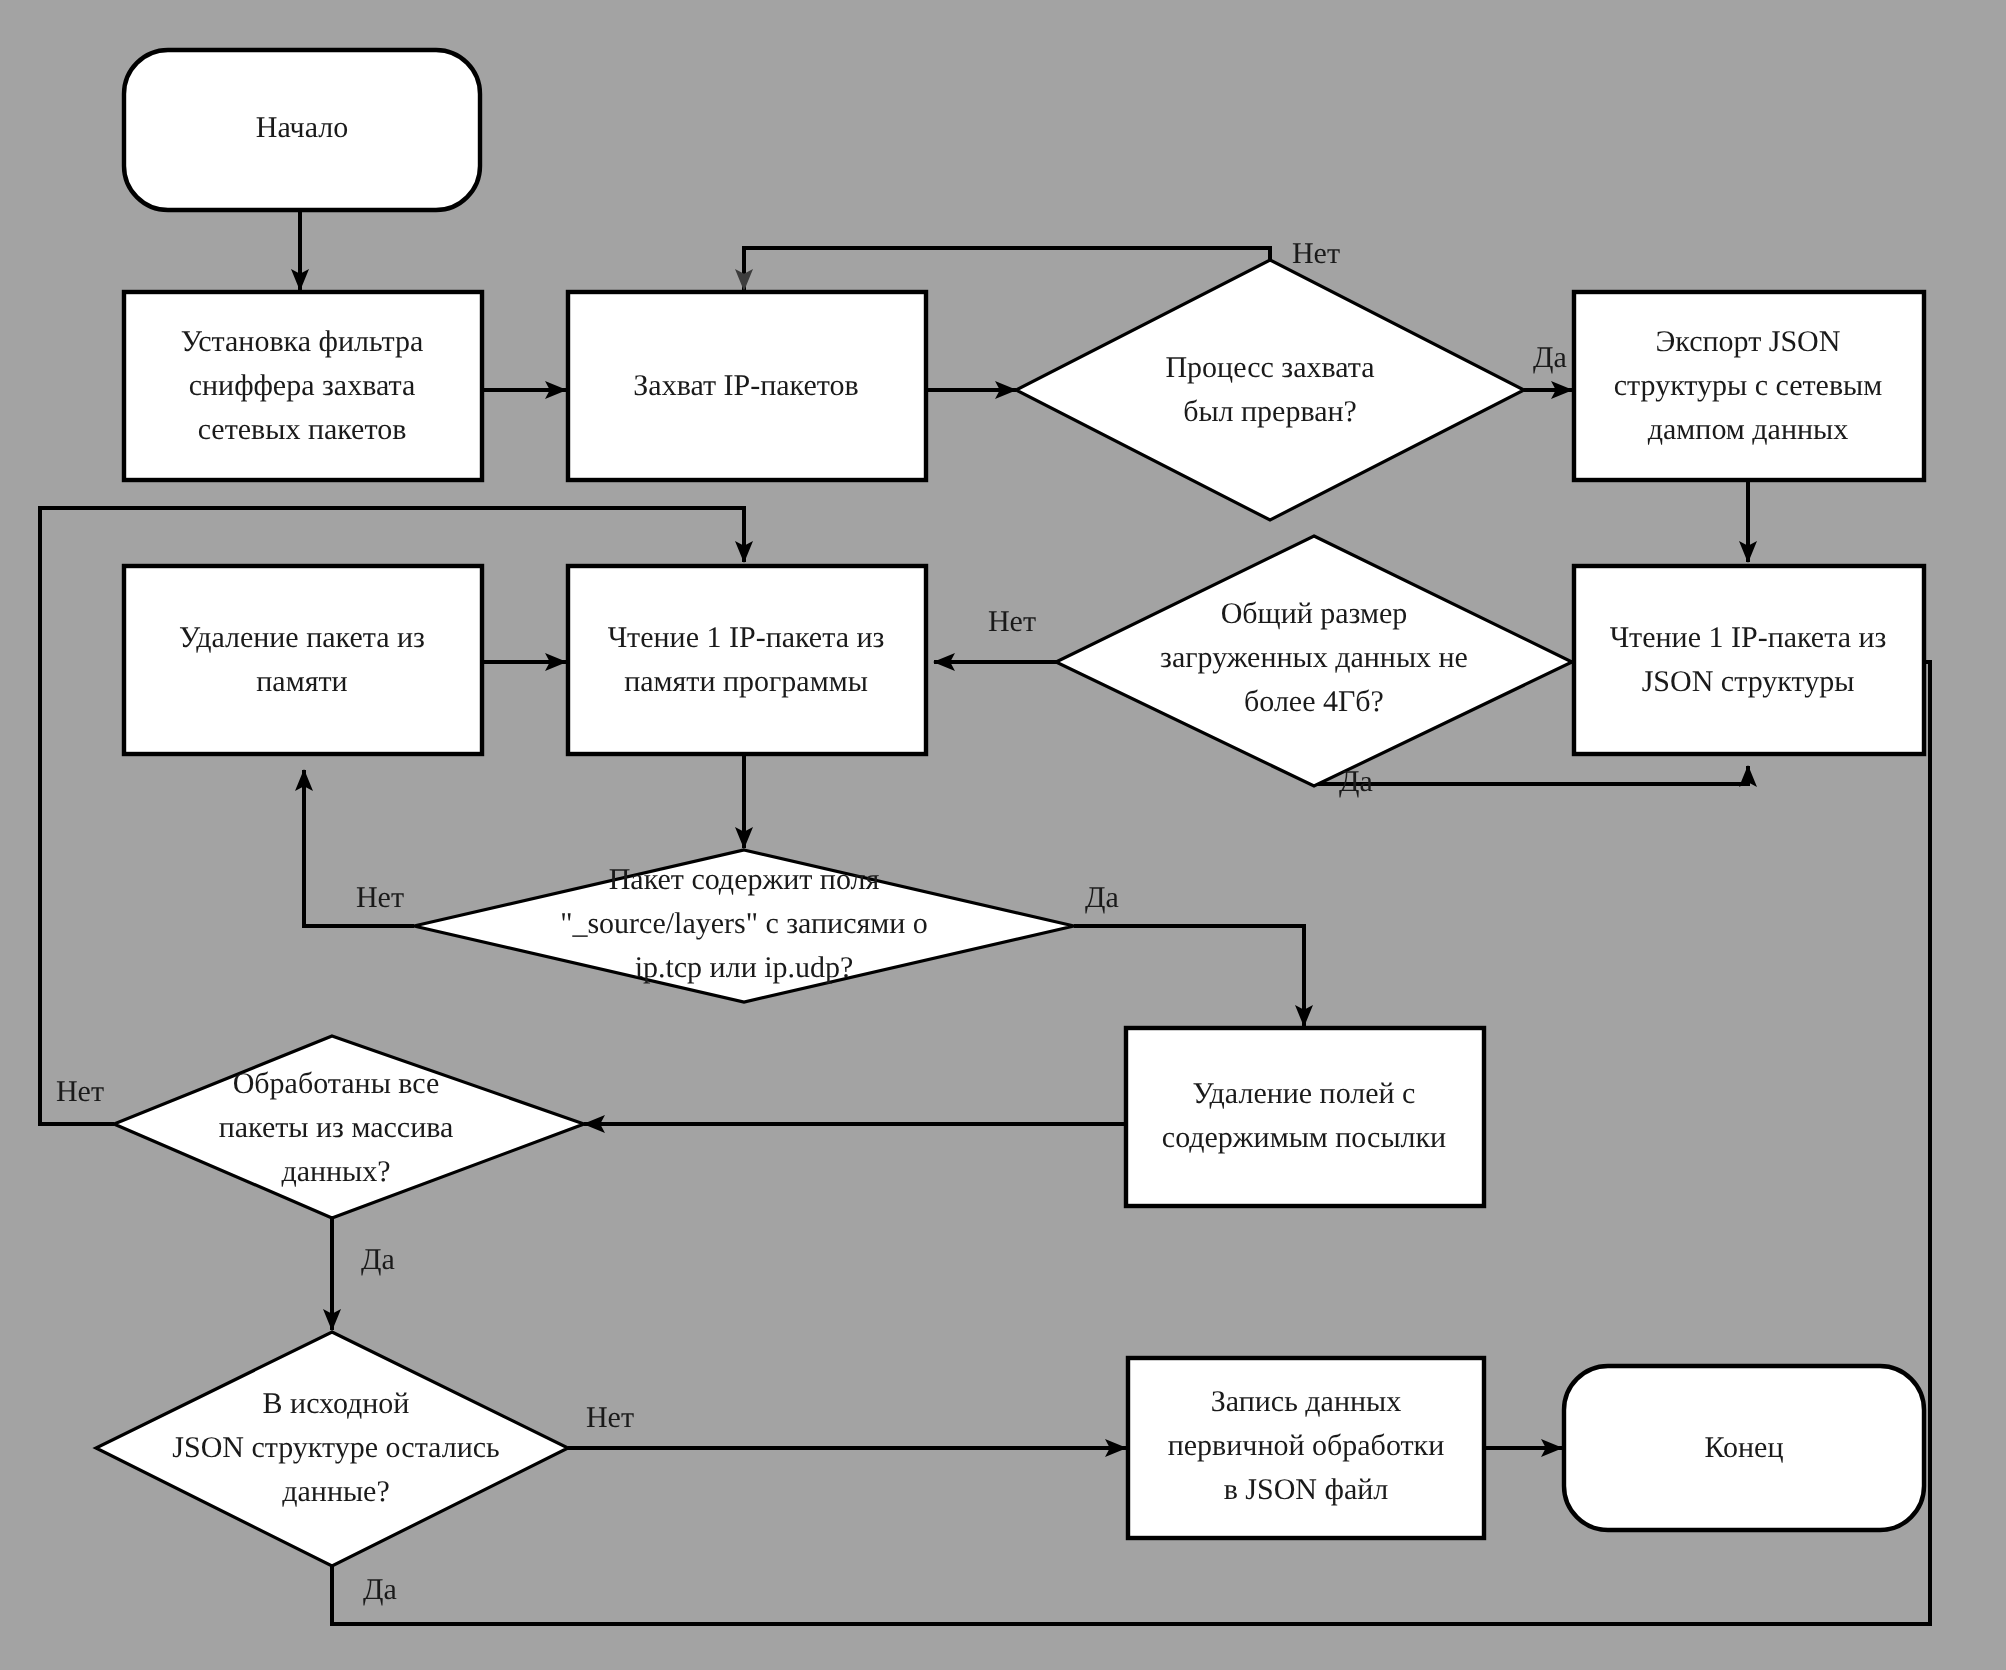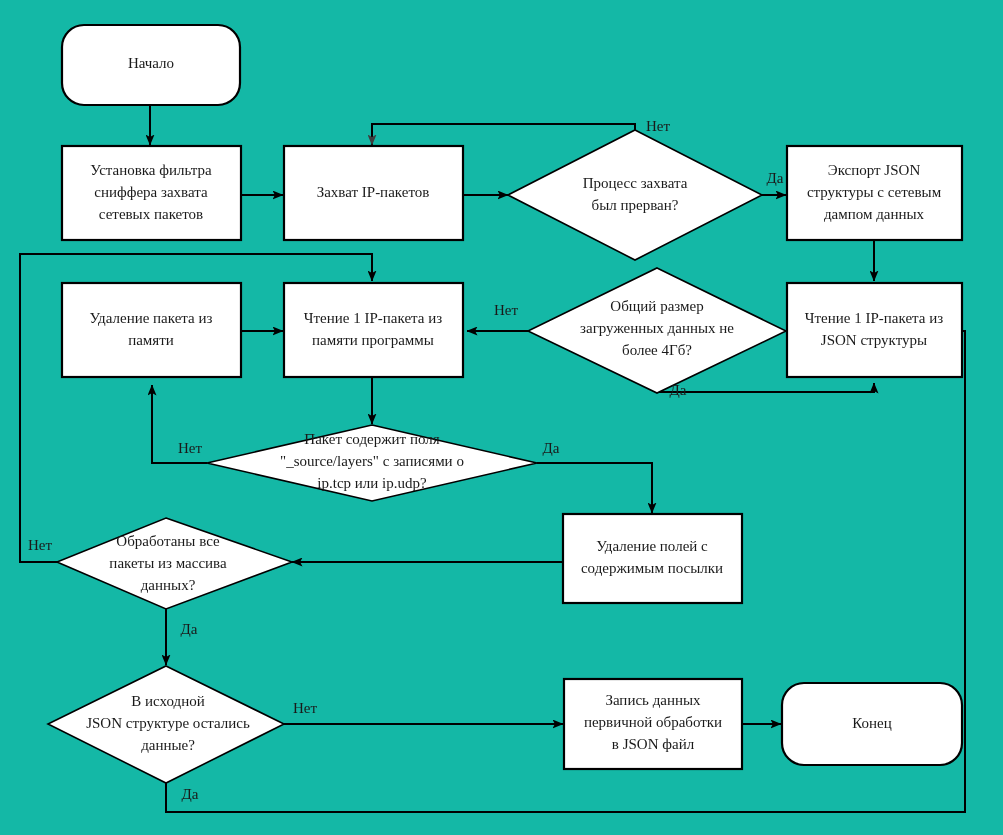--- a/index.html
+++ b/index.html
@@ -4,21 +4,21 @@
 <style>
   html, body {
     margin: 0;
     padding: 0;
     background: #ffffff;
   }
   #flowchart-root {
     position: relative;
     width: 1003px;
     height: 835px;
-    background: #14b8a6;
+    background: #a3a3a3;
     font-family: "Liberation Serif", "DejaVu Serif", serif;
     overflow: hidden;
   }
   svg.chart-canvas {
     position: absolute;
     left: 0;
     top: 0;
     width: 1003px;
     height: 835px;
   }

